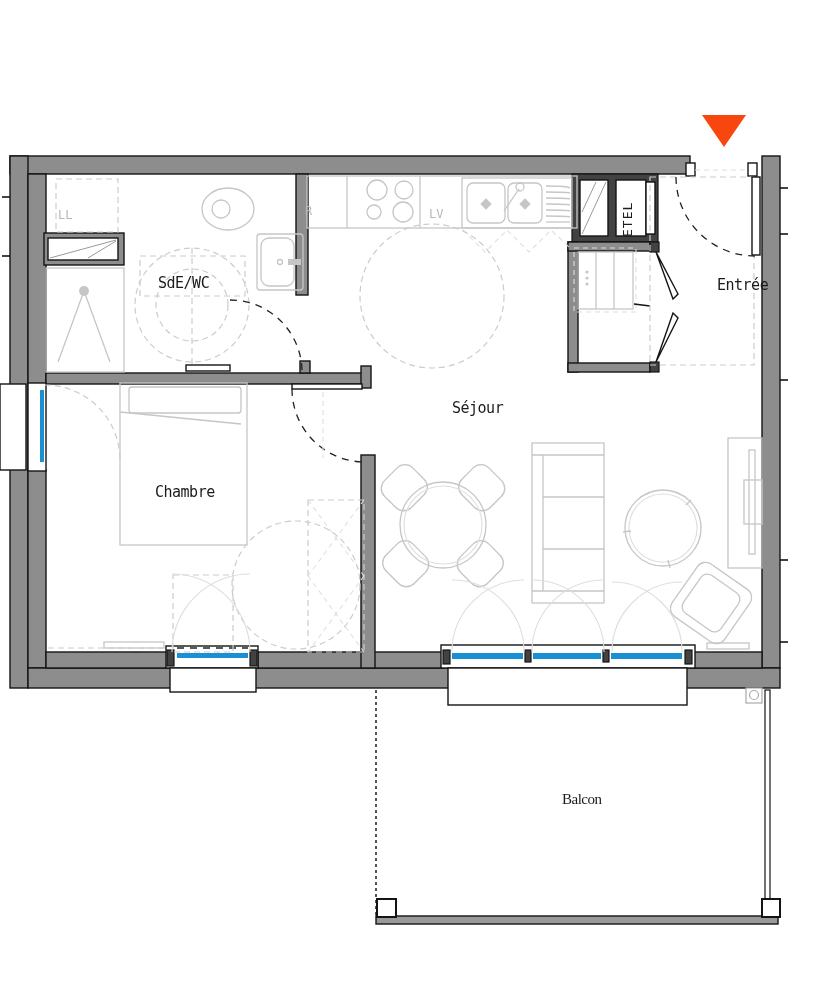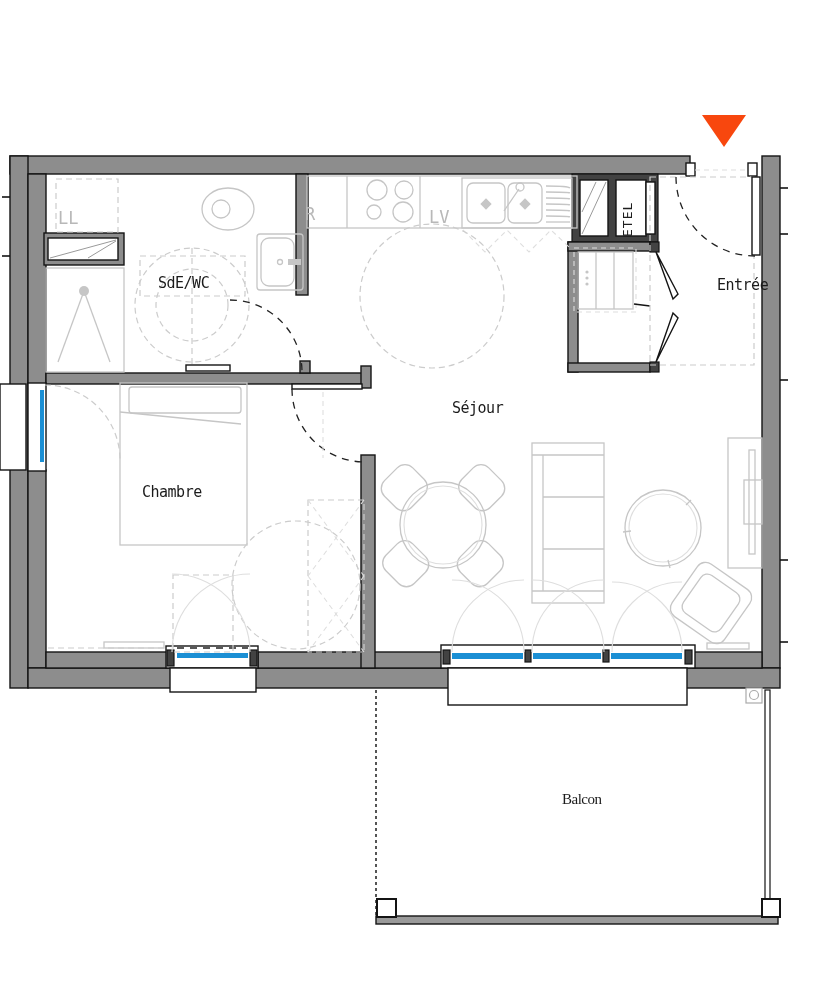--- a/index.html
+++ b/index.html
@@ -5,21 +5,21 @@
   :root{
     --wall:#8d8d8d; --wall-dark:#424242; --line:#141414;
     --furniture:#c6c6c6; --furniture-light:#dedede; --dashed:#cccccc;
     --window-blue:#1b8fd4; --accent:#f8470e; --text:#1b1b1b; --text-muted:#b8b8b8;
   }
   html,body{margin:0;padding:0;background:#fff;}
   #plan{position:relative;width:829px;height:1000px;background:#ffffff;overflow:hidden;
         font-family:"DejaVu Sans Mono","Liberation Mono",monospace;}
   #plan svg{position:absolute;left:0;top:0;}
   .room-label{position:absolute;color:var(--text);font-size:15px;letter-spacing:-0.5px;white-space:nowrap;}
-  .fix-label{position:absolute;color:var(--text-muted);font-size:17px;white-space:nowrap;}
+  .fix-label{position:absolute;color:var(--text-muted);font-size:12px;white-space:nowrap;}
   .etel{position:absolute;color:#1e1e1e;font-size:13px;letter-spacing:1px;
         writing-mode:vertical-rl;transform:rotate(180deg);}
   
   .wall{fill:var(--wall);stroke:var(--line);stroke-width:1.4;}
   .walld{fill:var(--wall-dark);stroke:var(--line);stroke-width:1.2;}
   .white{fill:#ffffff;stroke:var(--line);stroke-width:1.4;}
   .blue{fill:var(--window-blue);stroke:none;}
   .furn{fill:none;stroke:var(--furniture);stroke-width:1.3;}
   .furnf{fill:var(--furniture);stroke:none;}
   .fdash{fill:none;stroke:var(--dashed);stroke-width:1.2;stroke-dasharray:6 4;}
@@ -276,21 +276,21 @@
         <path class="swing" d="M524,580 A72,72 0 0 0 452,652"></path>
         <path class="swing" d="M532,580 A72,72 0 0 1 604,652"></path>
         <path class="swing" d="M604,580 A72,72 0 0 0 532,652"></path>
         <path class="swing" d="M612,582 A70,70 0 0 1 682,652"></path>
         <path class="swing" d="M682,582 A70,70 0 0 0 612,652"></path>
       </g>
     </g>
   </svg>
 
   <div class="room-label" style="left:158px;top:274px;text-align:center;">SdE/WC</div>
-  <div class="room-label" style="left:142px;top:483px;">Chambre</div>
+  <div class="room-label" style="left:155px;top:483px;">Chambre</div>
   <div class="room-label" style="left:452px;top:399px;text-align:right;">Séjour</div>
   <div class="room-label" style="left:685px;top:276px;margin-left:32px;">Entrée</div>
   <div class="room-label" style="left:562px;top:791px;font-family:Liberation Serif, serif;">Balcon</div>
 
   <div class="fix-label" style="left:58px;top:208px;">LL</div>
   <div class="fix-label" style="left:305px;top:204px;">R</div>
   <div class="fix-label" style="left:429px;top:207px;">LV</div>
   <div class="etel" style="left:620px;top:181px;height:56px;">ETEL</div>
 </div>
 

